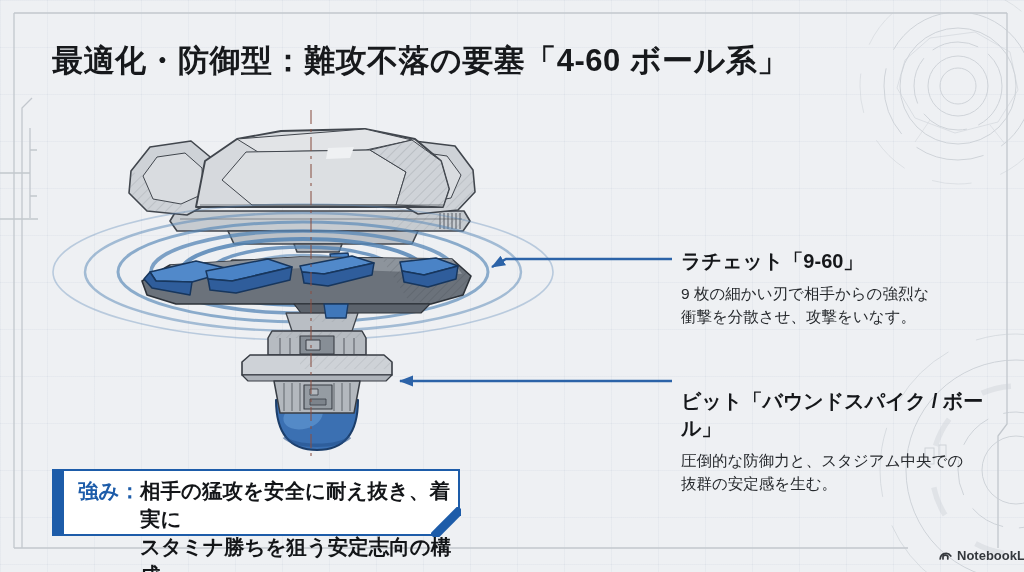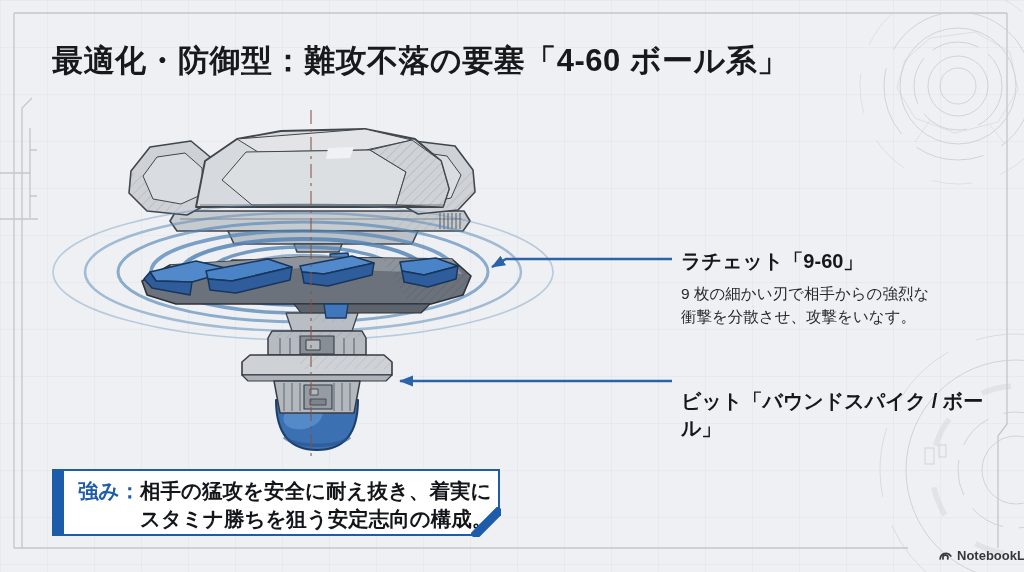--- a/index.html
+++ b/index.html
@@ -17,21 +17,21 @@
   .title{
     position:absolute;left:52px;top:40px;width:900px;
     font-size:31px;font-weight:900;letter-spacing:.5px;color:#17191c;
   }
   .ann{position:absolute;width:340px;}
   .ann-heading{font-size:20px;font-weight:900;color:#15171a;margin:0 0 7px 0;}
   .ann-body{font-size:15.5px;font-weight:500;line-height:23px;color:#26292d;margin:0;white-space:pre-line;}
   .ann1{left:681px;top:248px;}
   .ann2{left:681px;top:360px;margin-top:28px;}
   .strength{
-    position:absolute;left:52px;top:469px;width:448px;height:67px;
+    position:absolute;left:52px;top:469px;width:408px;height:67px;
     background:#ffffff;border:2.5px solid #1d5ca9;box-sizing:border-box;
   }
   .strength-bar{position:absolute;left:0;top:0;bottom:0;width:10px;background:#1d5ca9;}
   .strength-text{
     position:absolute;left:24px;top:6px;display:flex;
     font-size:20.5px;font-weight:800;line-height:28px;color:#131518;
   }
   .strength-label{color:#1d5ca9;flex:none;}
   .strength-body{white-space:pre-line;}
   .strength-corner{position:absolute;right:-3px;bottom:-3px;}
@@ -175,20 +175,22 @@
   <div class="title">最適化・防御型：難攻不落の要塞「4-60 ボール系」</div>
 
   <div class="ann ann1">
     <h2 class="ann-heading">ラチェット「9-60」</h2>
     <p class="ann-body">9 枚の細かい刃で相手からの強烈な
 衝撃を分散させ、攻撃をいなす。</p>
   </div>
 
   <div class="ann ann2">
     <h2 class="ann-heading">ビット「バウンドスパイク / ボール」</h2>
+    <p class="ann-body">圧倒的な防御力と、スタジアム中央での
+抜群の安定感を生む。</p>
   </div>
 
   <div class="strength">
     <div class="strength-bar"></div>
     <div class="strength-text">
       <span class="strength-label">強み：</span>
       <span class="strength-body">相手の猛攻を安全に耐え抜き、着実に
 スタミナ勝ちを狙う安定志向の構成。</span>
     </div>
     <svg class="strength-corner" width="30" height="30">

